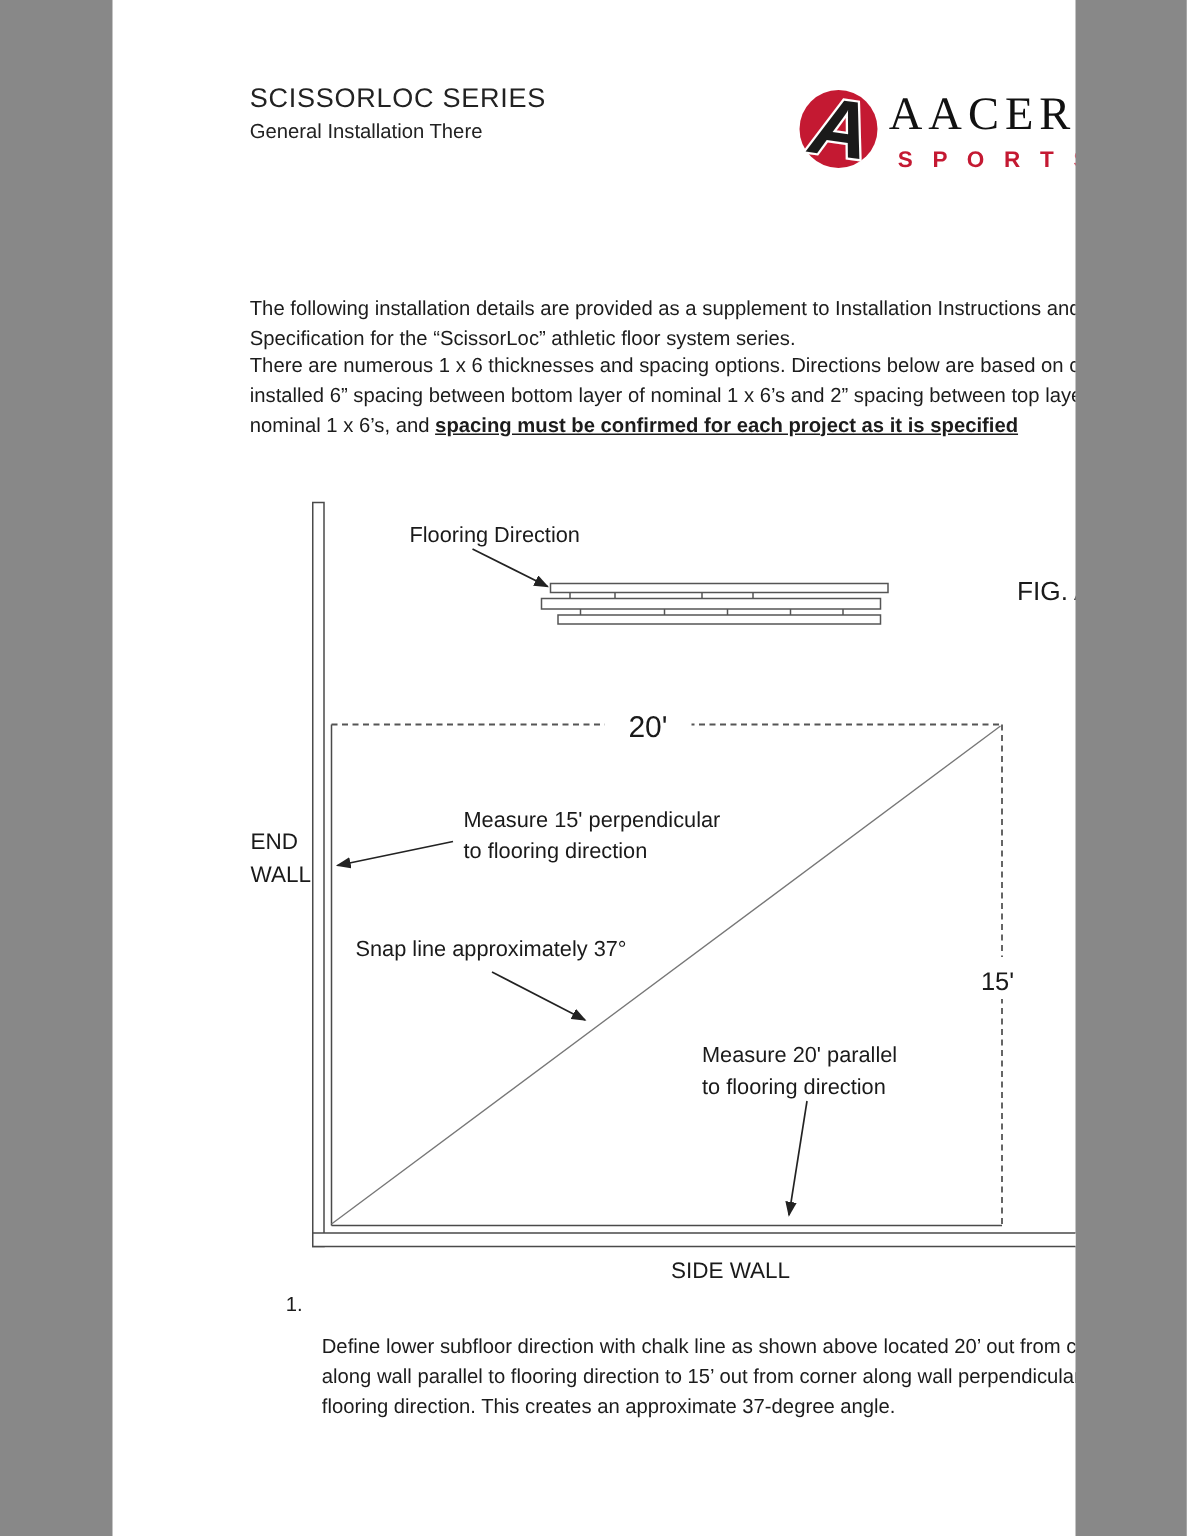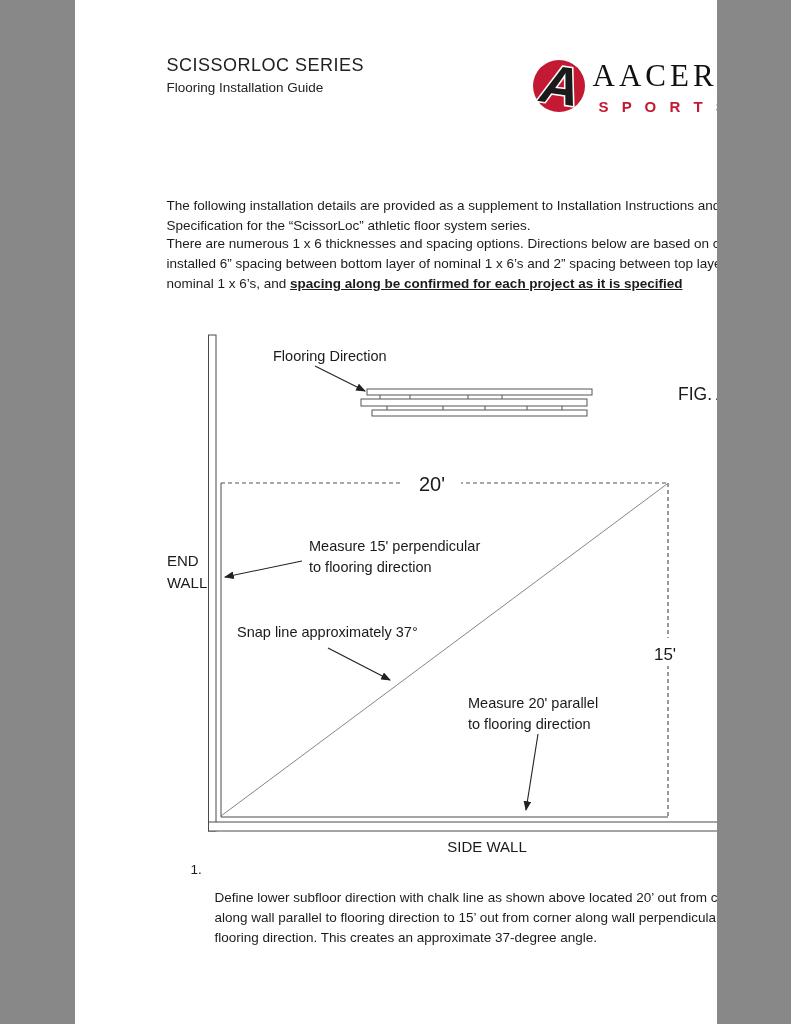--- a/index.html
+++ b/index.html
@@ -46,36 +46,36 @@
   .step-num { width: 24px; flex: 0 0 24px; }
   .step-text { flex: 1; margin-top: 28px; }
   svg text { font-family: "Liberation Sans", sans-serif; fill: #1a1a1a; }
 </style>
 </head>
 <body>
 
 <div class="page">
 
   <div class="doc-title">SCISSORLOC SERIES</div>
-  <div class="doc-subtitle">Flooring Installation Guide</div>
+  <div class="doc-subtitle">General Installation There</div>
 
   <div class="logo">
     <svg class="logo-mark" width="64" height="70" viewBox="0 0 64 70">
       <circle cx="28" cy="38" r="26" fill="#c41932"></circle>
       <text x="29" y="56" text-anchor="middle" font-size="54" font-weight="bold" font-style="italic" fill="#c41932" stroke="#ffffff" stroke-width="3" paint-order="stroke" transform="rotate(8 29 38)">A</text>
     </svg>
     <div class="logo-word"><span>AACER.</span><span class="logo-tm">TM</span></div>
     <div class="logo-tagline">
       <span class="tag-red">S P O R T S</span>
       <span class="tag-gray">F L O O R I N G</span>
     </div>
   </div>
 
   <p class="body-text para1">The following installation details are provided as a supplement to Installation Instructions and Specification for the “ScissorLoc” athletic floor system series.</p>
-  <p class="body-text para2"><span>There are numerous 1 x 6 thicknesses and spacing options. Directions below are based on commonly installed 6” spacing between bottom layer of nominal 1 x 6’s and 2” spacing between top layer of nominal 1 x 6’s, and </span><span class="emph">spacing along be confirmed for each project as it is specified</span></p>
+  <p class="body-text para2"><span>There are numerous 1 x 6 thicknesses and spacing options. Directions below are based on commonly installed 6” spacing between bottom layer of nominal 1 x 6’s and 2” spacing between top layer of nominal 1 x 6’s, and </span><span class="emph">spacing must be confirmed for each project as it is specified</span></p>
 
   <div class="figure-wrap">
     <svg width="791" height="532" viewBox="0 330 791 532">
       <defs>
         <marker id="ah" markerWidth="9" markerHeight="7" refX="8" refY="3.5" orient="auto">
           <path d="M0,0 L9,3.5 L0,7 Z" fill="#222"></path>
         </marker>
       </defs>
 
       <rect x="133.5" y="335" width="7.5" height="496" fill="#ffffff" stroke="#4a4a4a" stroke-width="1"></rect>

